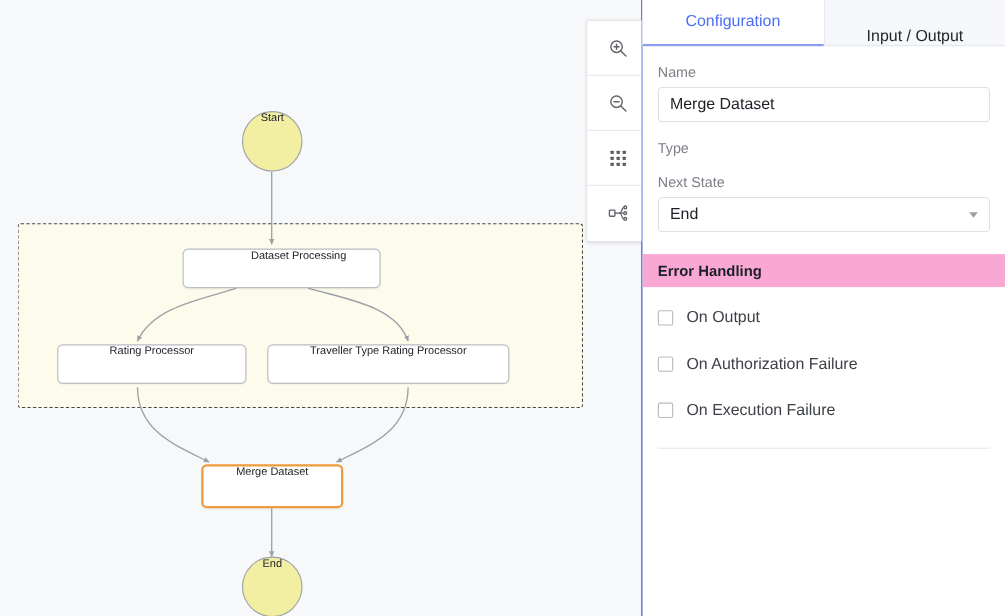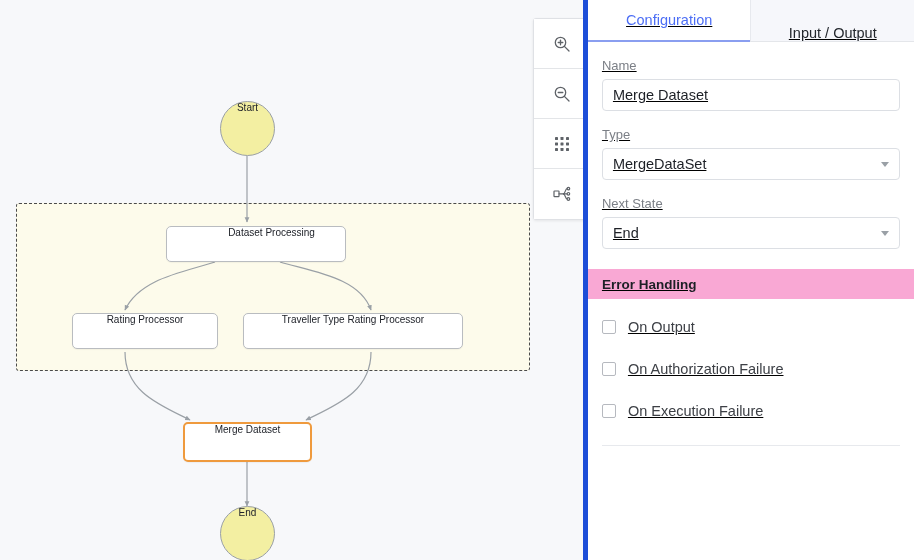--- a/index.html
+++ b/index.html
@@ -93,24 +93,23 @@
   }
   .tool-btn:last-child { border-bottom: none; }
   .tool-btn svg { display: block; }
 
   
   #panel {
     position: relative;
     width: 344px;
     height: 560px;
     background: #ffffff;
-    border-left: 5px solid #1d4ed8;
+    border-left: 1px solid #1d4ed8;
     box-sizing: border-box;
     overflow: hidden;
-    text-decoration: underline;
   }
 
   #tabs {
     display: flex;
     height: 42px;
     box-sizing: border-box;
     background: #ffffff;
   }
   .tab {
     flex: 1;
@@ -247,21 +246,21 @@
     </svg>
 
     <div class="node terminal" style="left:220px; top:101px; width:55px; height:55px;">
       <span>Start</span>
     </div>
 
     <div class="node" style="left:166px; top:226px; width:180px; height:36px;padding-left:31px;">
       <span>Dataset Processing</span>
     </div>
 
-    <div class="node" style="left:52px; top:313px; width:146px; height:36px;margin-left:20px;">
+    <div class="node" style="left:52px; top:313px; width:172px; height:36px;">
       <span>Rating Processor</span>
     </div>
 
     <div class="node" style="left:243px; top:313px; width:220px; height:36px;">
       <span>Traveller Type Rating Processor</span>
     </div>
 
     <div class="node selected" style="left:183px; top:422px; width:129px; height:40px;">
       <span>Merge Dataset</span>
     </div>
@@ -345,24 +344,20 @@
         <div class="control">
           <span>Merge Dataset</span>
         </div>
       </div>
 
       <div class="field">
         <div class="field-label">Type</div>
       </div>
 
       <div class="field">
-        <div class="control select">
-          <span>MergeDataSet</span>
-          <span class="caret"></span>
-        </div>
       </div>
 
       <div class="field">
         <div class="field-label">Next State</div>
         <div class="control select">
           <span>End</span>
           <span class="caret"></span>
         </div>
       </div>
 

